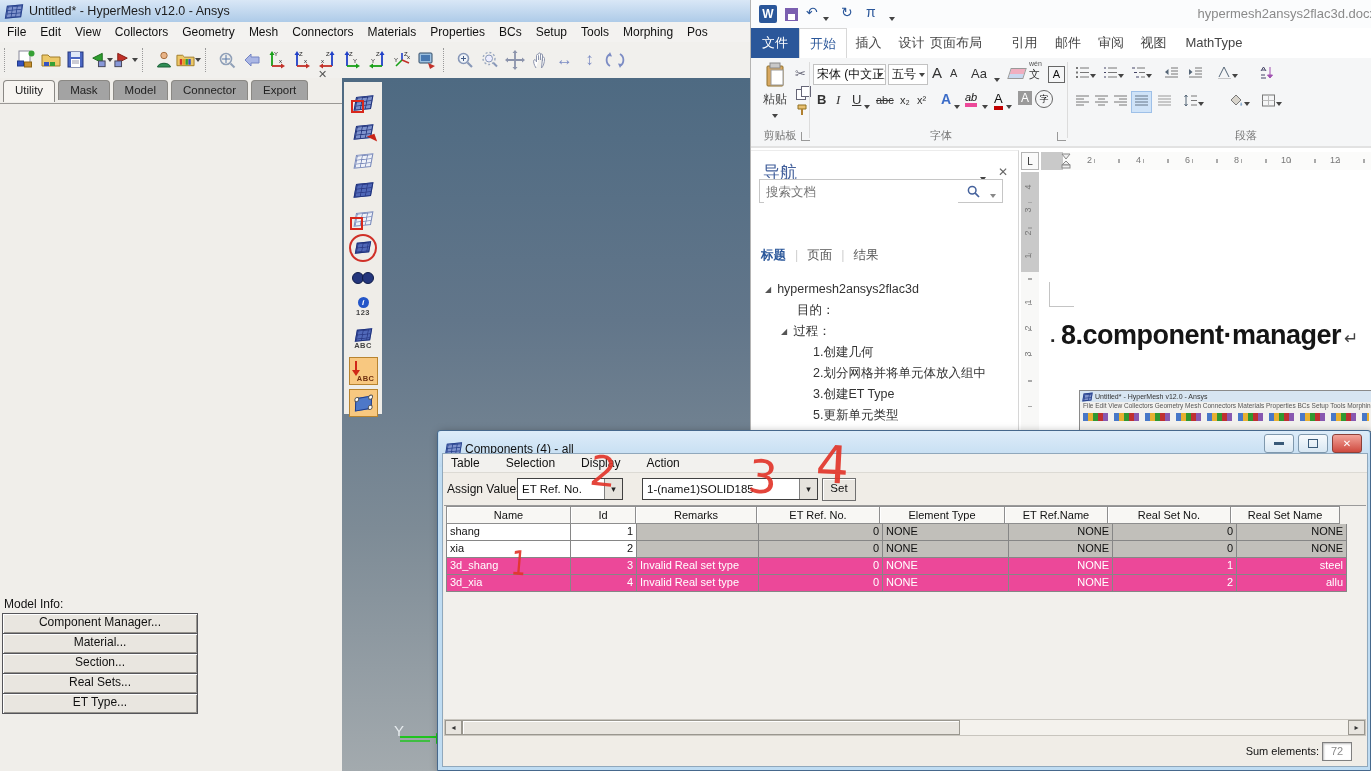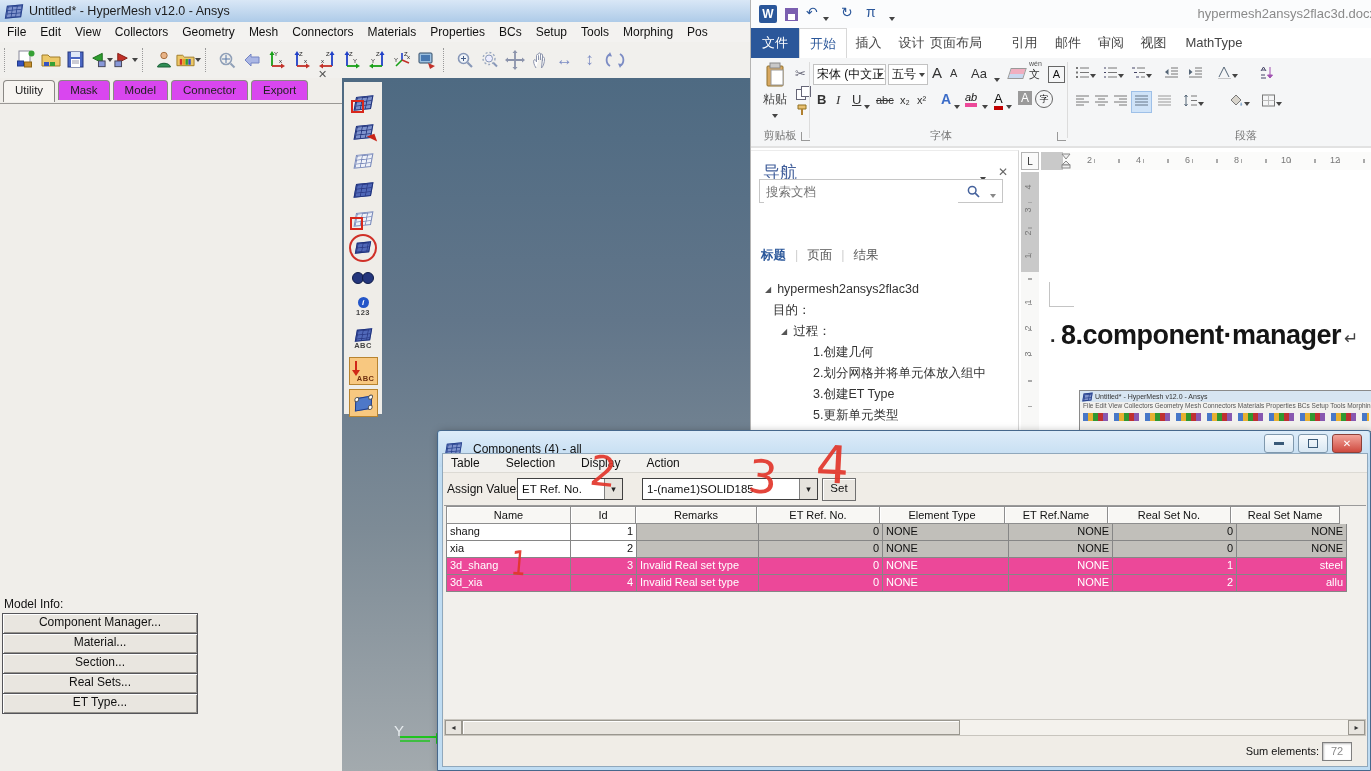--- a/index.html
+++ b/index.html
@@ -19,21 +19,21 @@
     border-bottom:1px solid #dddbd7;display:flex;align-items:center;overflow:hidden;white-space:nowrap}
   .hm-menubar span{padding:0 7px;font-size:12px;color:#111}
   .hm-toolbar{position:absolute;left:0;top:42px;width:752px;height:36px;background:#f1f0ed;
     display:flex;align-items:center;overflow:hidden}
   .ti{display:inline-flex;width:25px;height:28px;align-items:center;justify-content:center;flex:0 0 auto}
   .tsep{width:4px;height:24px;border-left:1px dotted #9a9a9a;margin:0 4px;flex:0 0 auto}
   .ct{display:inline-block;width:0;height:0;border-left:3px solid transparent;border-right:3px solid transparent;border-top:4px solid #444;vertical-align:middle}
   .hm-tabs{position:absolute;left:0;top:80px;width:342px;height:24px}
   .hm-tabline{position:absolute;left:0;top:103px;width:342px;height:1px;background:#9a9895}
   .hmtab{display:inline-block;margin-left:3px;padding:3px 11px 4px;border:1px solid #8a8884;border-bottom:none;
-    border-radius:4px 4px 0 0;background:#d946ef;font-size:11.5px;color:#222;position:relative}
+    border-radius:4px 4px 0 0;background:#a3a3a3;font-size:11.5px;color:#222;position:relative}
   .hmtab.active{background:#f7f5f1;top:0;padding-bottom:6px;z-index:2}
   .panel-close{position:absolute;left:318px;top:68px;font-size:11px;color:#555;cursor:default}
   .hm-viewport{position:absolute;left:342px;top:78px;width:410px;height:693px;
     background:linear-gradient(180deg,#4e6a82 0%,#62768a 35%,#7d8b96 65%,#a3aaae 100%)}
   .axis-y{position:absolute;left:52px;top:644px;color:#e6ebee;font-size:15px}
   .hm-strip{position:absolute;left:344px;top:82px;width:38px;height:332px;background:#efede8;
     display:flex;flex-direction:column;align-items:center}
   .strip-handle{width:18px;height:3px;margin:4px 0 2px;
     background:repeating-linear-gradient(90deg,#8a8a96 0 2px,transparent 2px 5px)}
   .sitem{position:relative;width:32px;height:29px;display:flex;align-items:center;justify-content:center;flex:0 0 auto}
@@ -112,21 +112,21 @@
   .dheading .txt{font-size:27px;font-weight:bold;color:#151515;letter-spacing:-.5px}
   .dheading .ret{font-size:17px;color:#444;margin-left:3px}
   .minishot{position:absolute;left:60px;top:242px;width:292px;height:40px;border:1px solid #8a8a8a;background:#f2f1ee;overflow:hidden}
   .minishot .mtitle{height:11px;background:#d7e5f2;font-size:7px;color:#333;white-space:nowrap;padding-left:3px;display:flex;align-items:center;gap:3px}
   .minishot .mmenu{height:10px;font-size:6.5px;color:#555;white-space:nowrap;padding-left:3px;overflow:hidden}
   .minishot .mtools{height:8px;margin:1px 3px;
     background:repeating-linear-gradient(90deg,#4878c8 0 5px,#e8b030 5px 10px,#309830 10px 15px,#c03030 15px 20px,#8858b0 20px 25px,#f2f1ee 25px 31px)}
   
   #dlg{position:absolute;left:437px;top:430px;width:934px;height:341px;background:#bfdcf2;
     border:1px solid #46688c;box-sizing:border-box;box-shadow:2px 2px 8px rgba(0,0,0,.35);border-radius:3px 3px 0 0}
-  .dlg-title{position:absolute;left:1px;top:0;width:930px;height:36px;display:flex;align-items:center;gap:12px;padding-left:7px;
+  .dlg-title{position:absolute;left:1px;top:0;width:930px;height:36px;display:flex;align-items:center;gap:4px;padding-left:7px;
     background:linear-gradient(#ddecf9,#bcd8ef);box-sizing:border-box;border-radius:3px 3px 0 0}
   .dlg-title .t{font-size:12px;color:#111}
   .winbtns{position:absolute;right:8px;top:3px;display:flex;gap:4px}
   .wb{width:28px;height:17px;border:1px solid #7f98ad;border-radius:3px;background:linear-gradient(#f7fafc,#d8e7f3);
     display:flex;align-items:center;justify-content:center}
   .wb.close{background:linear-gradient(#f2a49a,#cf4a3f);border-color:#8c4038;color:#fff;font-weight:bold;font-size:10px}
   .wb .bar{width:10px;height:3px;background:#3a5a78}
   .wb .sq{width:8px;height:7px;border:1.5px solid #3a5a78}
   .dlg-inner{position:absolute;left:4px;top:22px;width:926px;height:314px;background:#f0ede7;border:1px solid #90a8bc;box-sizing:border-box}
   .dlg-menu{position:absolute;left:0;top:0;width:924px;height:19px;background:#f2f1ee;border-bottom:1px solid #dcdad4;
@@ -581,21 +581,21 @@
             <circle cx="5.2" cy="5.2" r="3.8" fill="none" stroke="#44619c" stroke-width="1.5"></circle>
             <line x1="8.2" y1="8.2" x2="12" y2="12" stroke="#44619c" stroke-width="1.7"></line>
           </svg>
         <span class="abs" style="right:6px;top:8px"><i class="ct" style="border-top-color:#888"></i></span>
       </div>
       <div class="nav-tabs">
         <span class="on">标题</span><span class="sep">|</span><span>页面</span><span class="sep">|</span><span>结果</span>
       </div>
       <div class="ntree">
         <div class="row" style="padding-left:14px"><span class="exp">◢</span><span>hypermesh2ansys2flac3d</span></div>
-        <div class="row" style="padding-left:22px"><span>目的：</span></div>
+        <div class="row" style="padding-left:46px"><span>目的：</span></div>
         <div class="row" style="padding-left:30px"><span class="exp">◢</span><span>过程：</span></div>
         <div class="row" style="padding-left:62px"><span>1.创建几何</span></div>
         <div class="row" style="padding-left:62px"><span>2.划分网格并将单元体放入组中</span></div>
         <div class="row" style="padding-left:62px"><span>3.创建ET Type</span></div>
         <div class="row" style="padding-left:62px"><span>5.更新单元类型</span></div>
       </div>
     </div>
 
     <div class="w-doc">
       <div class="cornerbox">L</div>

